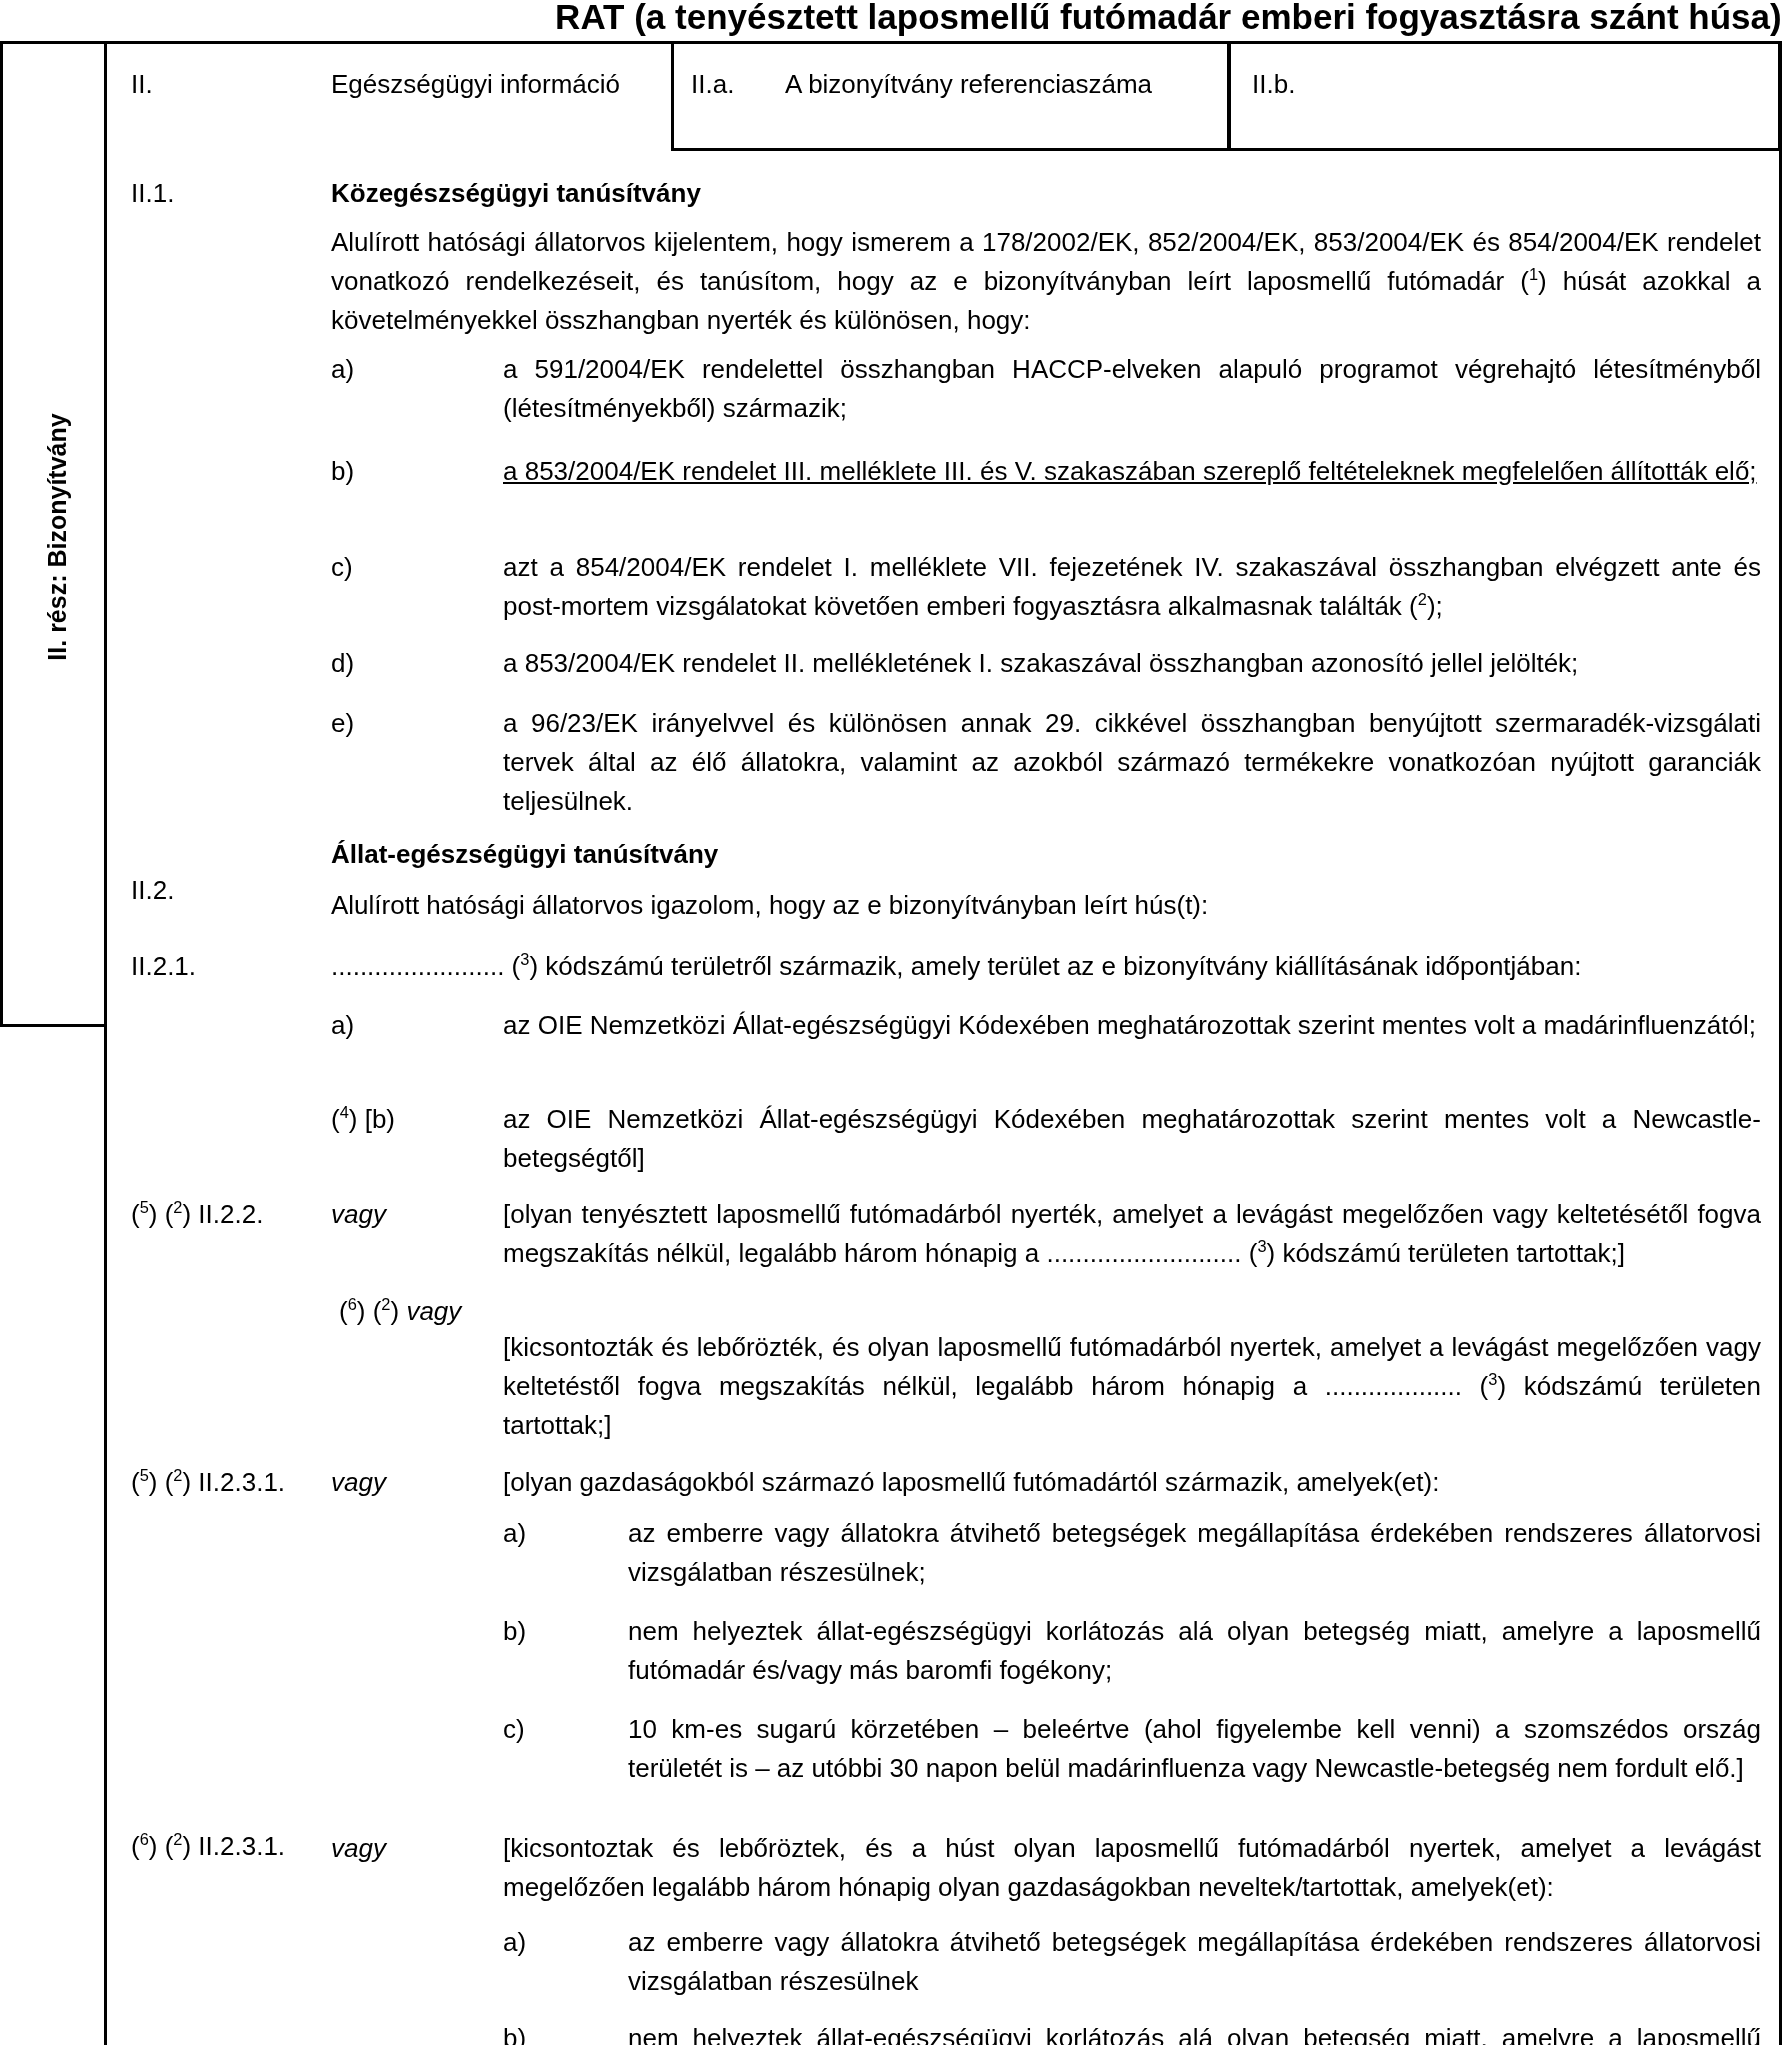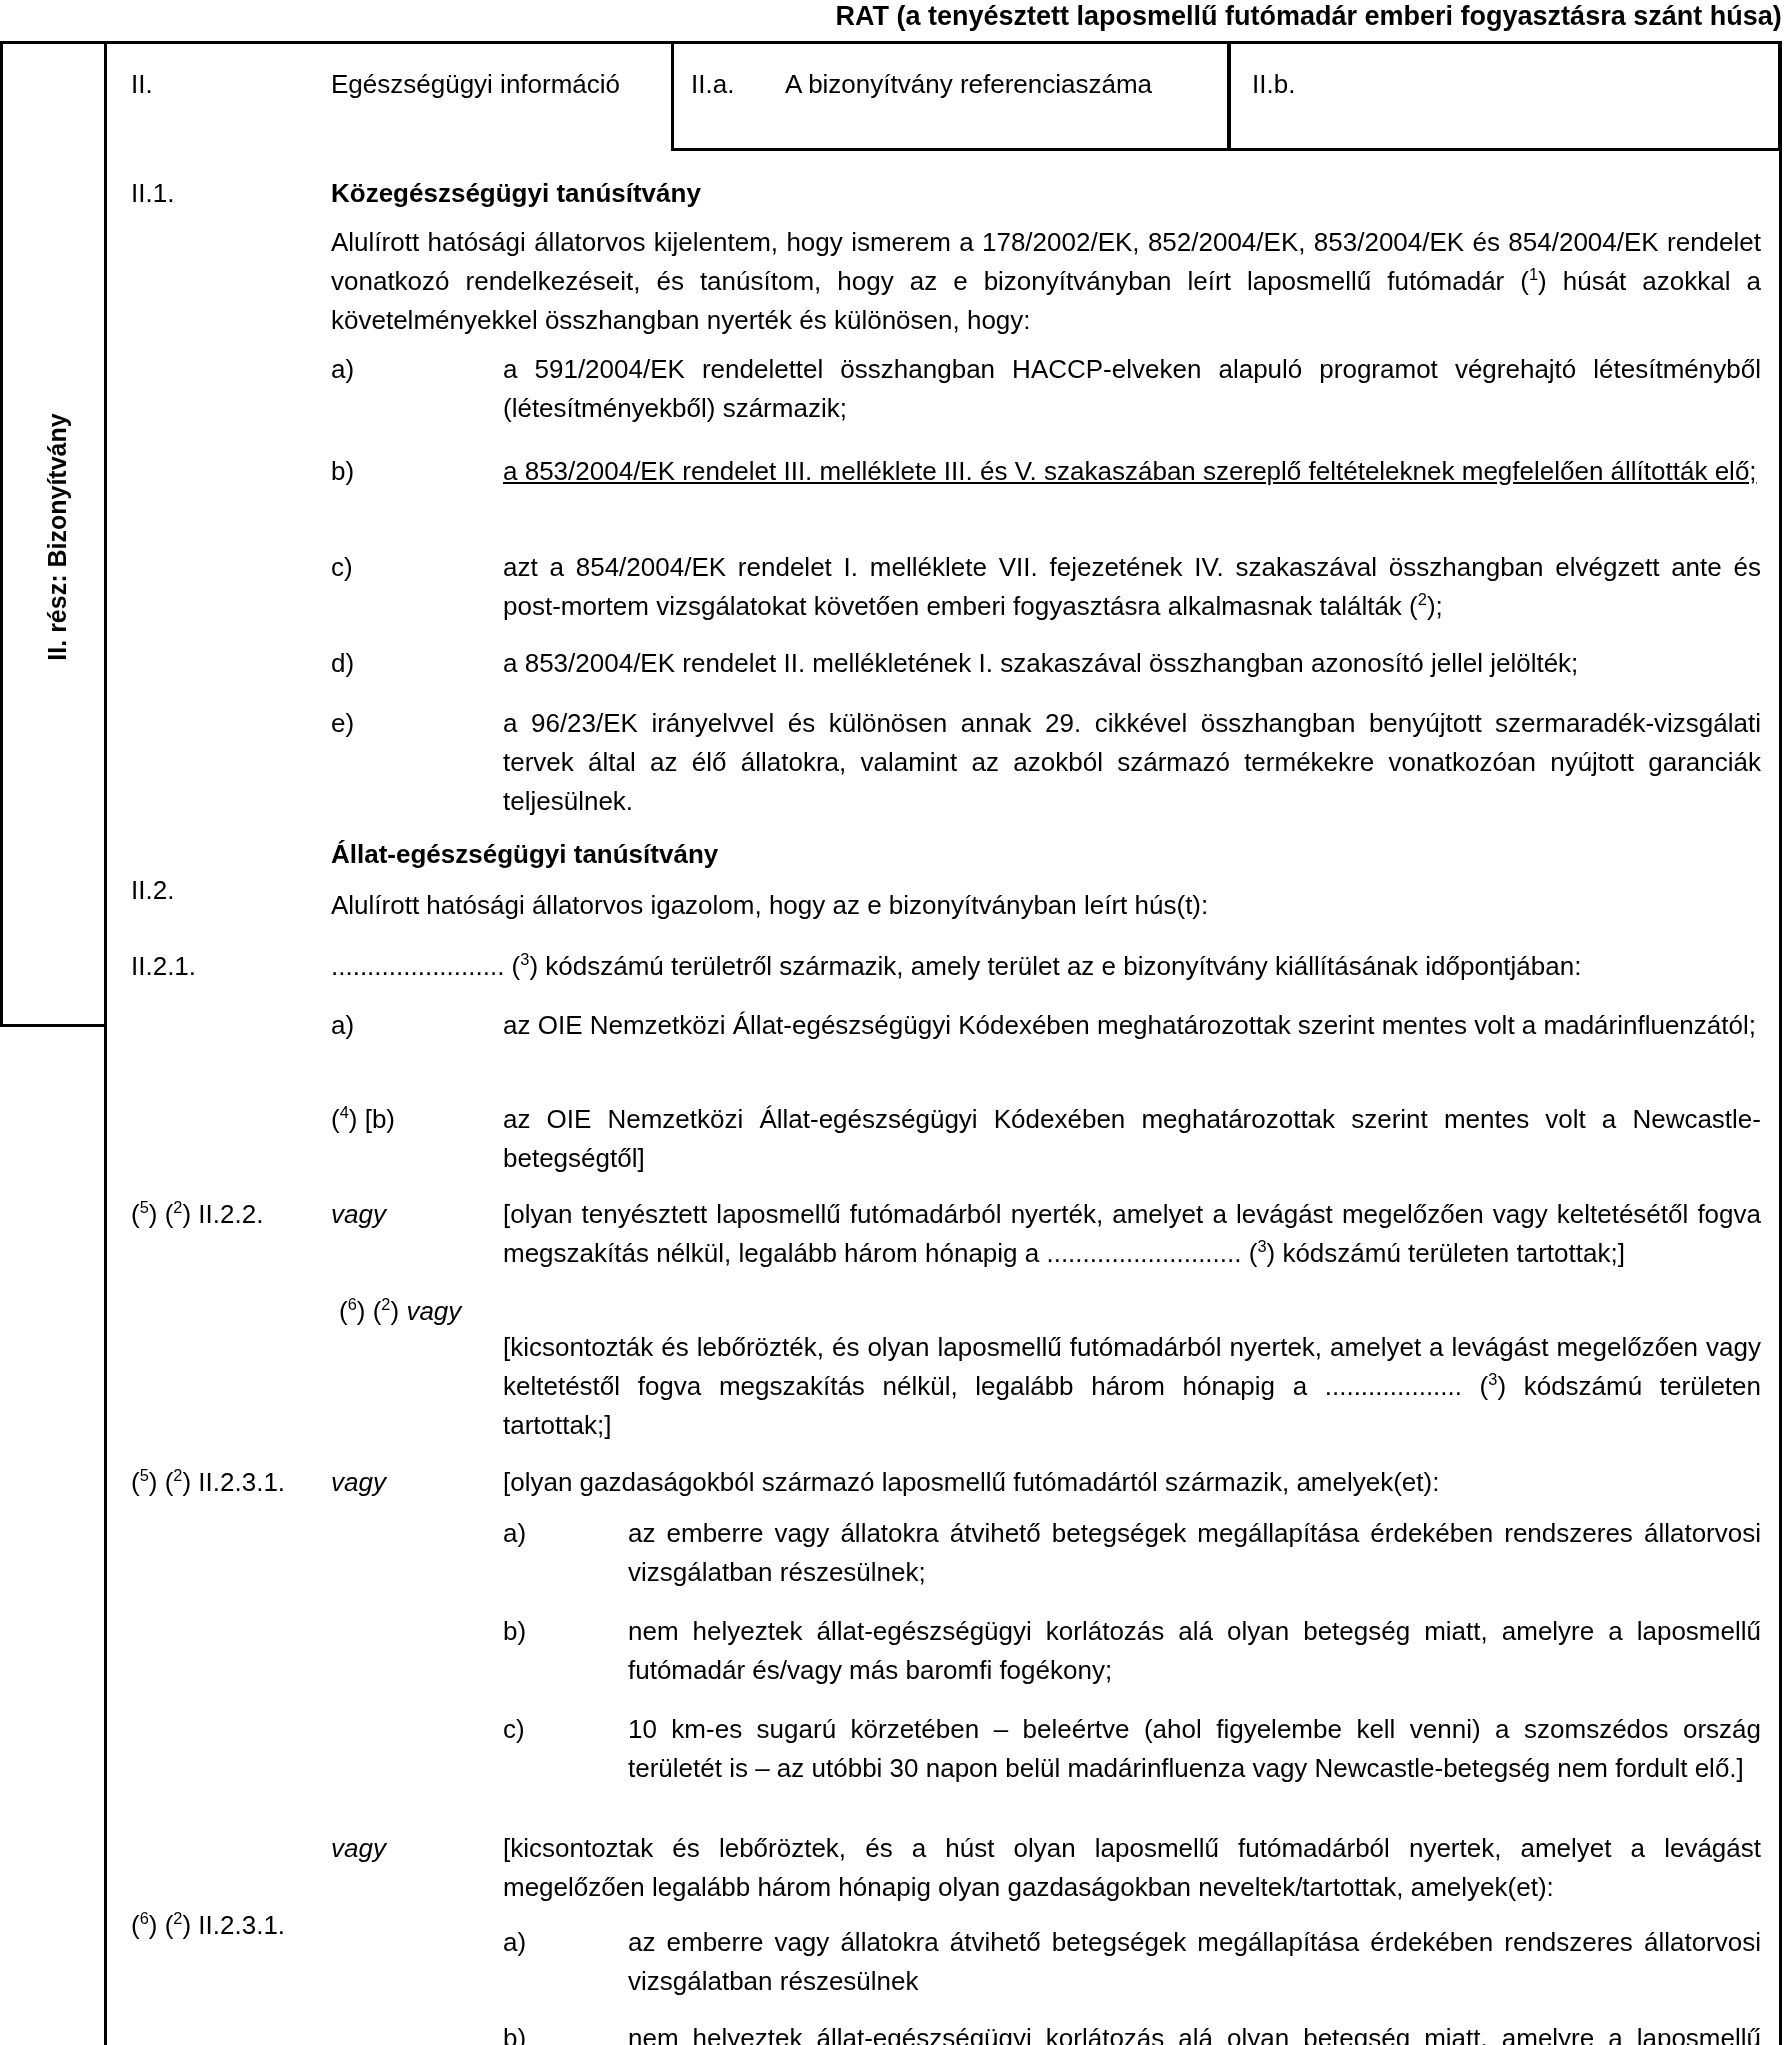--- a/index.html
+++ b/index.html
@@ -1,18 +1,18 @@
 <!DOCTYPE html>
 <html style="font-size:6.5px"><head>
 <meta charset="utf-8">
 <style>
   html, body { margin:0; padding:0; background:#ffffff; }
   body { width:1785px; height:2338px; position:relative; overflow:hidden;
          font-family:"Liberation Sans", sans-serif; color:#000; }
-  .title { position:absolute; right:3.3px; top:0px; font-size:27px; font-weight:bold; line-height:33px; white-space:nowrap; }
+  .title { position:absolute; right:3.3px; top:0px; font-size:35px; font-weight:bold; line-height:33px; white-space:nowrap; }
   .side-box { position:absolute; left:0; top:41px; width:107px; height:986px; border:3.3px solid #000; border-right:none; box-sizing:border-box; }
   .side-label { position:absolute; left:54px; top:493px; transform:translate(-50%,-50%) rotate(-90deg); font-size:25px; font-weight:bold; white-space:nowrap; }
   .frame { position:absolute; left:104px; top:41px; width:1678px; height:2294px; border:3.3px solid #000; box-sizing:border-box; }
   .hdr-box { position:absolute; top:41px; height:110px; border:3.3px solid #000; box-sizing:border-box; }
   .hdr-a { left:671px; width:560px; }
   .hdr-b { left:1227px; width:554px; }
   .txt { position:absolute; font-size:26px; line-height:39px; }
   .bold { font-weight:bold; }
   .ital { font-style:italic; }
   .para { position:absolute; font-size:26px; line-height:39px; text-align:justify; }
@@ -73,20 +73,20 @@
 <div class="txt" style="left:131px;top:1463px;">(<sup>5</sup>) (<sup>2</sup>) <span>II.2.3.1.</span></div>
 <div class="txt ital" style="left:331px;top:1463px;">vagy</div>
 <div class="para" style="left:503px;top:1463px;width:1258px;">[olyan gazdaságokból származó laposmellű futómadártól származik, amelyek(et):</div>
 <div class="txt" style="left:503px;top:1514px;">a)</div>
 <div class="para" style="left:628px;top:1514px;width:1133px;">az emberre vagy állatokra átvihető betegségek megállapítása érdekében rendszeres állatorvosi vizsgálatban részesülnek;</div>
 <div class="txt" style="left:503px;top:1612px;">b)</div>
 <div class="para" style="left:628px;top:1612px;width:1133px;">nem helyeztek állat-egészségügyi korlátozás alá olyan betegség miatt, amelyre a laposmellű futómadár és/vagy más baromfi fogékony;</div>
 <div class="txt" style="left:503px;top:1710px;">c)</div>
 <div class="para" style="left:628px;top:1710px;width:1133px;">10 km-es sugarú körzetében – beleértve (ahol figyelembe kell venni) a szomszédos ország területét is – az utóbbi 30 napon belül madárinfluenza vagy Newcastle-betegség nem fordult elő.]</div>
 
-<div class="txt" style="left:131px;top:1906px;">(<sup>6</sup>) (<sup>2</sup>) <span>II.2.3.1.</span></div>
+<div class="txt" style="left:131px;top:1827px;">(<sup>6</sup>) (<sup>2</sup>) <span>II.2.3.1.</span></div>
 <div class="txt ital" style="left:331px;top:1829px;">vagy</div>
 <div class="para" style="left:503px;top:1829px;width:1258px;">[kicsontoztak és lebőröztek, és a húst olyan laposmellű futómadárból nyertek, amelyet a levágást megelőzően legalább három hónapig olyan gazdaságokban neveltek/tartottak, amelyek(et):</div>
 <div class="txt" style="left:503px;top:1923px;">a)</div>
 <div class="para" style="left:628px;top:1923px;width:1133px;">az emberre vagy állatokra átvihető betegségek megállapítása érdekében rendszeres állatorvosi vizsgálatban részesülnek</div>
 <div class="txt" style="left:503px;top:2019px;">b)</div>
 <div class="para" style="left:628px;top:2019px;width:1133px;">nem helyeztek állat-egészségügyi korlátozás alá olyan betegség miatt, amelyre a laposmellű futómadár és/vagy más baromfi fogékony;</div>
 
 
 </body></html>

